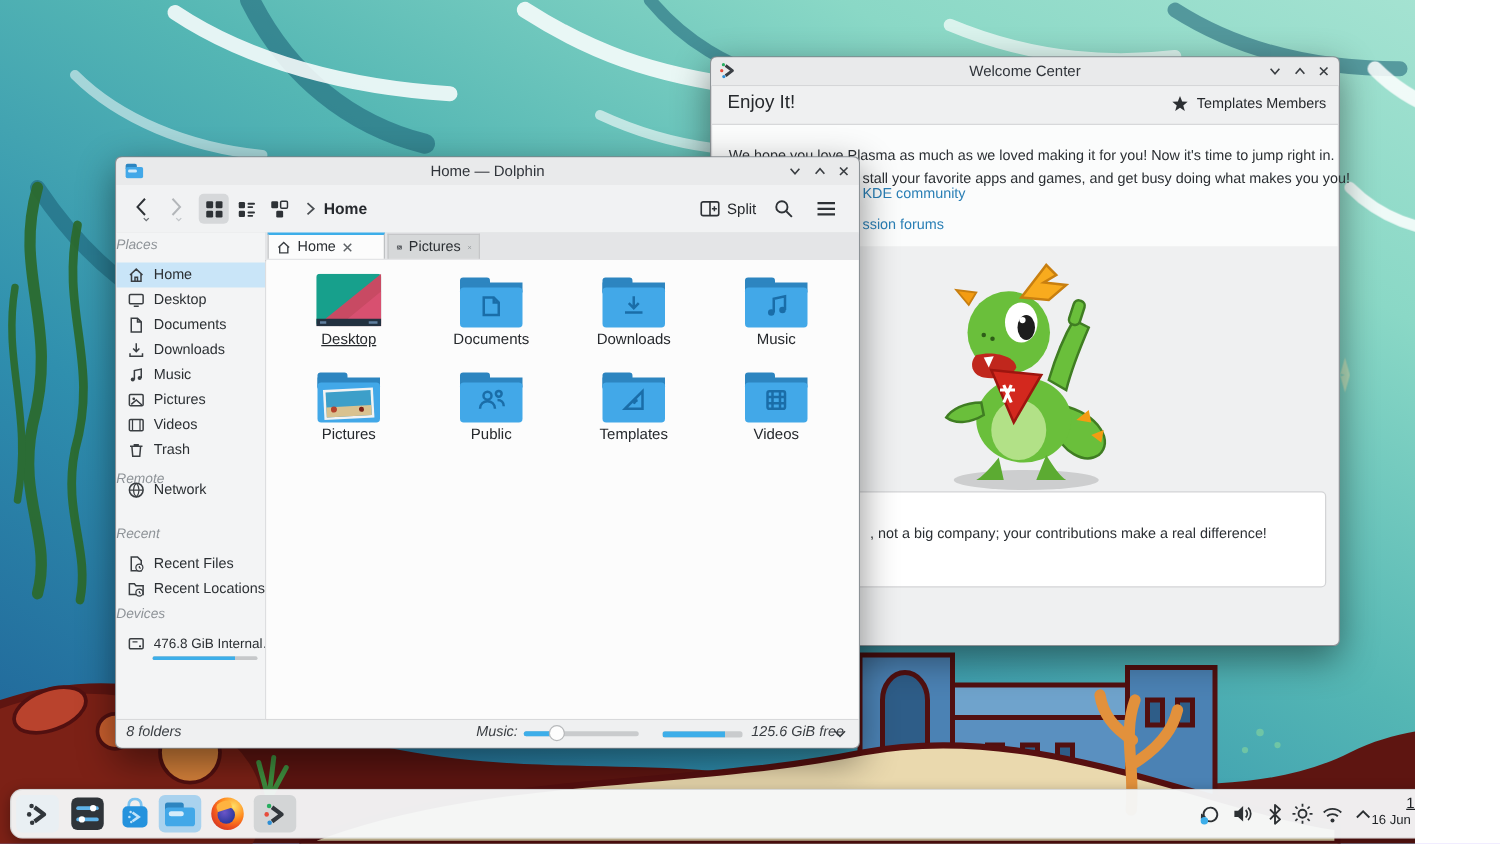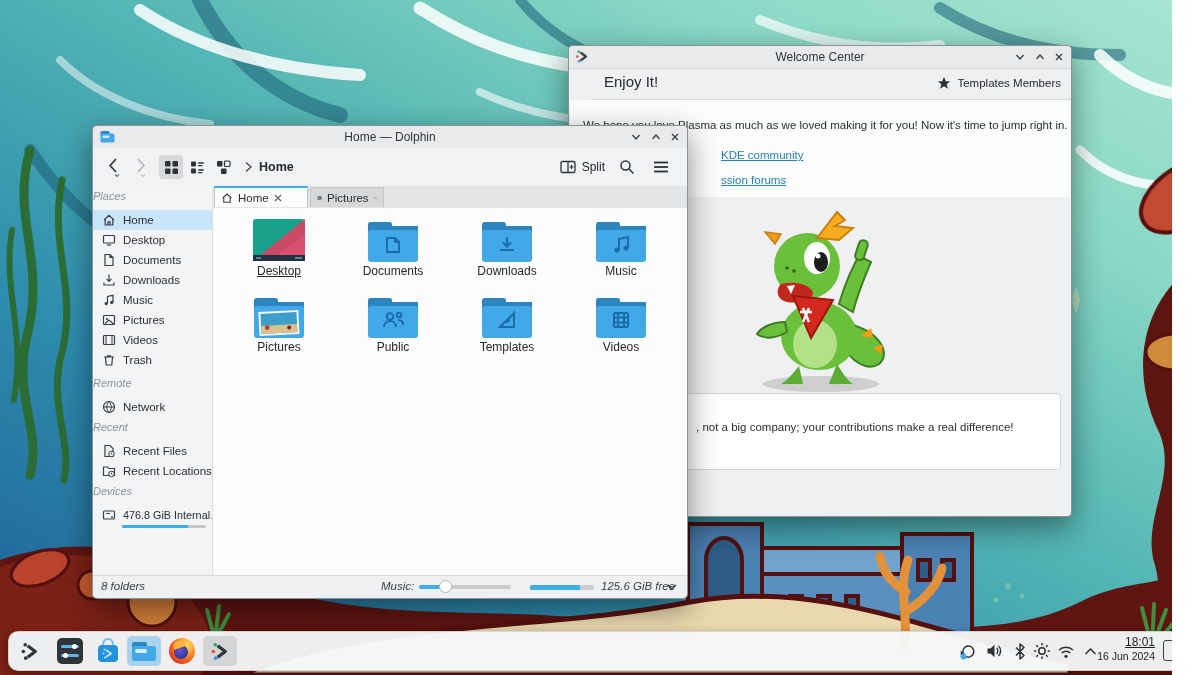--- a/index.html
+++ b/index.html
@@ -1,19 +1,19 @@
 <!DOCTYPE html>
 <html><head>
 <meta charset="utf-8">
 <style>
   html,body{margin:0;padding:0;}
   body{width:1200px;height:675px;overflow:hidden;font-family:"Liberation Sans",sans-serif;
        -webkit-font-smoothing:antialiased;}
   .ab{position:absolute;}
-  #desktop{position:relative;width:1132px;height:675px;background:#c4b5fd;overflow:hidden;padding-left:40px;}
+  #desktop{position:relative;width:1132px;height:675px;background:#c4b5fd;overflow:hidden;}
   svg{display:block;}
   
   .window{position:absolute;background:#eff0f1;border:1px solid rgba(20,30,40,.45);
           border-radius:5px;box-shadow:0 10px 30px rgba(0,0,0,.45);}
   .titlebar{position:absolute;left:0;right:0;top:0;height:22px;background:#e9eaeb;
             border-bottom:1px solid #d5d6d8;border-radius:5px 5px 0 0;}
   .title{position:absolute;left:0;right:0;top:0;height:22px;line-height:22px;text-align:center;
          font-size:12px;color:#30343a;}
   .winbtn{position:absolute;top:3px;width:18px;height:16px;display:flex;align-items:center;
           justify-content:center;cursor:default;}
@@ -49,26 +49,26 @@
   #d-status{position:absolute;left:0;right:0;bottom:0;height:22px;background:#eff0f1;
             border-top:1px solid #d8d9db;border-radius:0 0 5px 5px;font-size:11.5px;color:#3a3e43;font-style:italic;}
   .slider{position:absolute;width:92px;height:4px;border-radius:2px;background:#c9cbcd;top:9px;}
   .slider>i{display:block;height:100%;background:#3daee9;border-radius:2px;}
   .knob{position:absolute;top:-5px;width:13px;height:13px;border-radius:50%;background:#fdfdfd;
         border:1px solid #b7b9bb;box-sizing:border-box;}
   .diskbar{position:absolute;width:64px;height:5px;border-radius:2px;background:#c9cbcd;top:9px;overflow:hidden;}
   .diskbar>i{display:block;height:100%;background:#3daee9;}
   
   #welcome{left:568px;top:45px;width:502px;height:470px;}
-  #w-header{position:absolute;left:0;right:0;top:22px;height:31px;border-bottom:1px solid #d7d8da;margin-left:22px;}
+  #w-header{position:absolute;left:0;right:0;top:22px;height:31px;border-bottom:1px solid #d7d8da;}
   #w-heading{position:absolute;left:13px;top:5px;font-size:15px;color:#26292d;}
   #w-support{position:absolute;right:10px;top:8px;font-size:11.5px;color:#26292d;display:flex;gap:6px;align-items:center;}
   #w-textpanel{position:absolute;left:1px;right:1px;top:54px;height:97px;background:#fbfcfc;}
   .wline{position:absolute;font-size:11.5px;color:#2b2f33;white-space:nowrap;}
-  .wlink{position:absolute;font-size:11.5px;color:#2a7fb5;text-decoration:underline;white-space:nowrap;cursor:pointer;margin-left:31px;}
+  .wlink{position:absolute;font-size:11.5px;color:#2a7fb5;white-space:nowrap;cursor:pointer;}
   #w-card{position:absolute;left:30px;width:460px;top:347px;height:75px;background:#ffffff;
           border:1px solid #d3d4d6;border-radius:4px;}
   .cline{position:absolute;font-size:11.5px;color:#2b2f33;white-space:nowrap;}
   #w-footer{position:absolute;left:0;right:0;bottom:0;height:34px;background:#eff0f1;
             border-top:1px solid #d7d8da;border-radius:0 0 5px 5px;}
   #w-dots{position:absolute;left:216px;top:14px;display:flex;gap:6px;}
   #w-dots span{width:7px;height:7px;border-radius:50%;background:#b4b6b8;}
   #w-dots span.active{background:#2d2f31;}
   #finish-btn{position:absolute;right:6px;top:4px;width:62px;height:24px;background:#fcfcfc;
               border:1px solid #c4c6c8;border-radius:4px;display:flex;align-items:center;
@@ -210,20 +210,21 @@
       <span id="w-heading">Enjoy It!</span>
       <span id="w-support">
         <svg width="14" height="14" viewBox="0 0 16 16">
             <path d="M8 1 L10 6 L15 6.2 L11 9.5 L12.4 14.6 L8 11.6 L3.6 14.6 L5 9.5 L1 6.2 L6 6 Z" fill="#2c2f33"></path>
           </svg>
         <span>Templates Members</span>
       </span>
     </div>
     <div id="w-textpanel">
       <p class="wline" style="left:13px;top:7px">We hope you love Plasma as much as we loved making it for you! Now it's time to jump right in.</p>
+      <p class="wline" style="left:120px;top:25px">stall your favorite apps and games, and get busy doing what makes you you!</p>
       <a class="wlink" style="left:120px;top:49px">KDE community</a>
       <a class="wlink" style="left:120px;top:74px">ssion forums</a>
     </div>
 
     <svg class="ab" style="left:172px;top:158px" width="160" height="190" viewBox="0 0 160 190">
       <ellipse cx="80" cy="180" rx="58" ry="8" fill="#000" opacity="0.14"></ellipse>
       <path d="M108 120 C 140 128 150 150 138 160 C 126 168 108 156 104 142 Z" fill="#6abf3b" stroke="#3f7d22" stroke-width="2"></path>
       <path d="M120 132 l10 -8 l2 10 Z M132 144 l10 -4 l-2 10 Z" fill="#f39c12"></path>
       <path d="M98 100 C 104 80 112 62 118 52 L130 58 C 124 72 116 92 112 108 Z" fill="#6abf3b" stroke="#3f7d22" stroke-width="2"></path>
       <rect x="116" y="36" width="9" height="20" rx="4" transform="rotate(18 120 46)" fill="#6abf3b" stroke="#3f7d22" stroke-width="2"></rect>
@@ -418,21 +419,21 @@
       </div>
       <div class="srow" style="top:164px">
         <span class="sic">
             <svg width="14" height="14" viewBox="0 0 14 14">
               <path d="M3.5 4 h7 l-0.7 8 h-5.6 Z M2 4 h10 M5.5 4 V2.8 h3 V4" fill="none" stroke="#3a3e42" stroke-width="1.2"></path>
             </svg>
           </span>
         <span class="sbl">Trash</span>
       </div>
       <span class="shead" style="top:191px">Remote</span>
-      <div class="srow" style="top:211px">
+      <div class="srow" style="top:196px">
         <span class="sic">
             <svg width="14" height="14" viewBox="0 0 14 14">
               <circle cx="7" cy="7" r="5.5" fill="none" stroke="#3a3e42" stroke-width="1.2"></circle>
               <path d="M1.5 7 h11 M7 1.5 c-3 3 -3 8 0 11 c3 -3 3 -8 0 -11" fill="none" stroke="#3a3e42" stroke-width="1"></path>
             </svg>
           </span>
         <span class="sbl">Network</span>
       </div>
       <span class="shead" style="top:235px">Recent</span>
       <div class="srow" style="top:255px">

